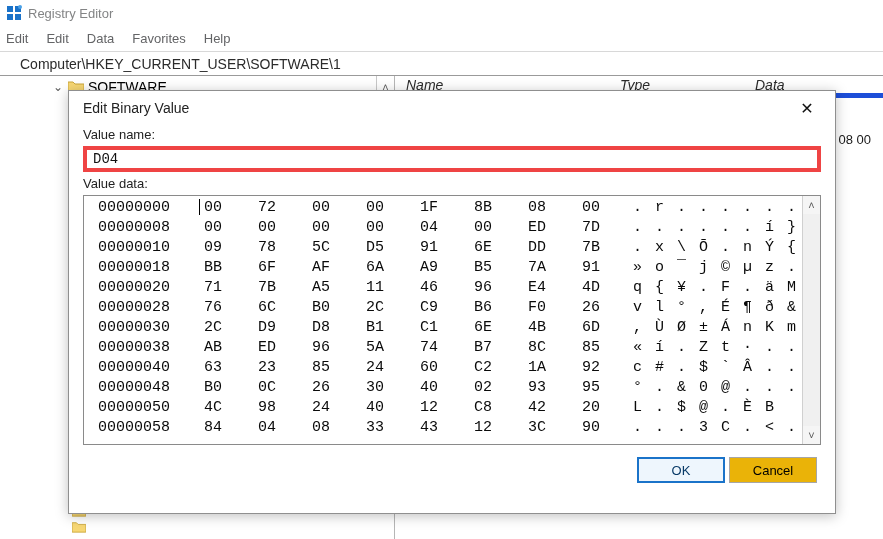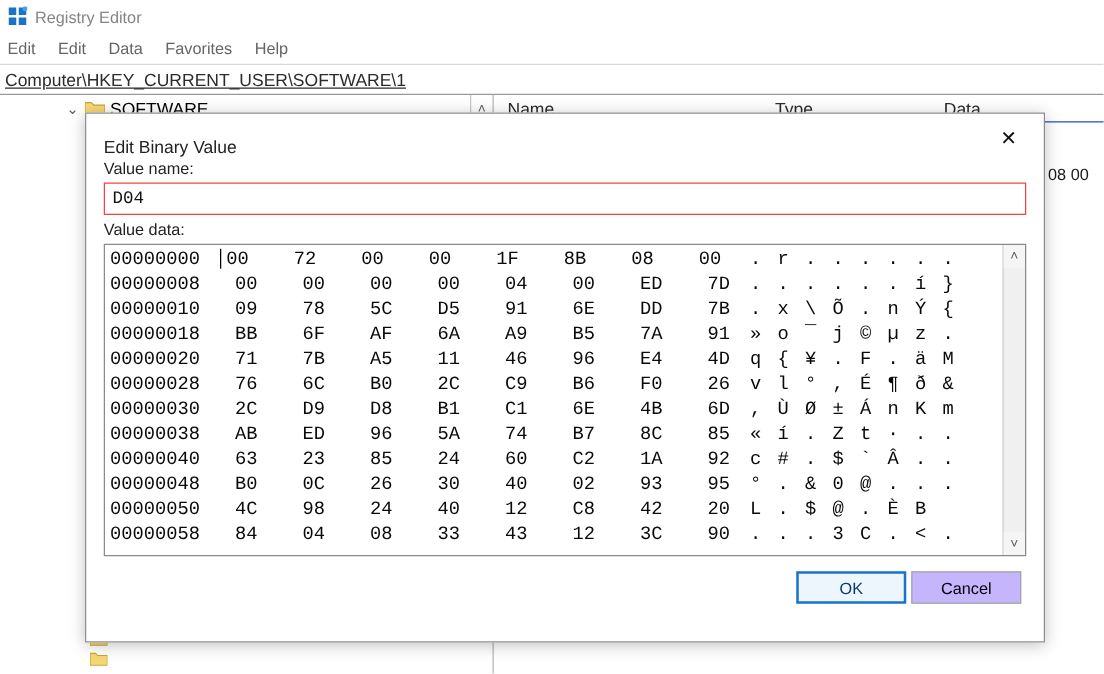--- a/index.html
+++ b/index.html
@@ -32,27 +32,26 @@
     padding-left: 6px;
     gap: 18px;
     color: #636466;
     border-bottom: 1px solid #d8d8d8;
   }
   .menubar span { cursor: default; }
 
   
   .addressbar {
     height: 24px;
-    padding: 2px 4px;
+    padding: 2px 20px;
     color: #2b2b2b;
     border-bottom: 1px solid #9a9a9a;
     font-size: 14px;
     display:flex;
     align-items:center;
-    text-decoration:underline;
   }
 
   
   .main {
     display: flex;
     height: calc(100% - 26px - 26px - 24px);
     position: relative;
   }
   .tree {
     width: 395px;
@@ -78,24 +77,25 @@
   }
   .tree-bottom-stubs {
     position:absolute; bottom:4px; left:72px;
     color:#9a9a9a; font-size:12px; line-height:14px;
   }
   .tree-bottom-stubs .stub-row{ display:flex; align-items:center; gap:4px; height:16px;}
   .listhdr {
     position:absolute;
     left:396px; right:0; top:0; height:22px;
     display:flex; align-items:center;
-    border-bottom:1px solid #1d4ed8;
+    border-bottom:5px solid #1d4ed8;
     padding-left:10px;
     color:#2b2b2b;
     font-size:14px;
+    font-style:italic;
   }
   .listhdr .col-name { width:170px; }
   .listhdr .col-type { width:135px;margin-left:44px; }
   .listhdr .col-data { flex:1; }
   .list-extra {
     position:absolute;
     right:12px; top:56px;
     font-size:13px;
     color:#1a1a1a;
   }
@@ -105,39 +105,39 @@
     position:absolute;
     left:68px; top:14px;
     width:768px; height:424px;
     background:#fff;
     border:1px solid #8f8f8f;
     box-shadow: 0 2px 12px rgba(0,0,0,.25);
     display:flex; flex-direction:column;
   }
   .dlg-titlebar {
     height:34px;
-    display:flex; align-items:flex-end;
+    display:flex; align-items:center;
     padding:0 8px 0 14px;
     color:#222;
     font-size:14px;
   }
   .dlg-titlebar .dlg-title { flex:1; }
   .dlg-close {
     width:40px; height:28px;
     display:flex; align-items:center; justify-content:center;
     font-size:16px; color:#111;
   }
   .dlg-body {
     flex:1; padding:0 14px 10px 14px;
     display:flex; flex-direction:column;
   }
   .fld-label { font-size:13px; color:#222; margin:2px 0 4px 0; }
   .txt {
     width:100%; height:26px;
-    border:1px solid #ef4444;
+    border:4px solid #ef4444;
     padding:2px 6px;
     font: 14px Consolas, "Courier New", monospace;
     color:#111;
   }
   .hex-box {
     border:1px solid #8a8a8a;
     height:250px;
     position:relative;
     overflow:hidden;
     margin-bottom:12px;
@@ -151,33 +151,34 @@
     color:#5a5a5a; font-size:11px;
   }
   .hex-scroll .sbtn { width:100%; height:18px; display:flex; align-items:center;justify-content:center; background:#f5f5f5;}
   .hex-content {
     position:absolute; left:0; right:18px; top:0; bottom:0;
     overflow:hidden;
     font: 15px Consolas, "Courier New", monospace;
     color:#0a0a0a;
     padding:2px 4px;
     white-space:pre;
+    text-align:right;
   }
   .hex-row { height:20px; line-height:20px; display:flex; }
   .hex-row .off  { width:82px; letter-spacing:0px;}
   .hex-row .cursor { display:inline-block; width:0; border-left:1.5px solid #000; height:16px; margin-right:4px; margin-left:6px; vertical-align:middle;}
   .hex-row .bytes { width:430px; letter-spacing:0px;}
   .hex-row .ascii { flex:1; letter-spacing:2px;}
   .dlg-buttons {
     display:flex; justify-content:flex-end; gap:4px; padding-right:4px;
   }
   .btn {
     min-width:88px; height:26px;
     border:1px solid #a6a6a6;
-    background:#c4b5fd;
+    background:#eab308;
     font-size:13px;
     display:flex; align-items:center; justify-content:center;
   }
   .btn.primary {
     background:#eef6fd;
     border:2px solid #1a73c9;
     color:#083a67;
   }
 </style>
 </head>

